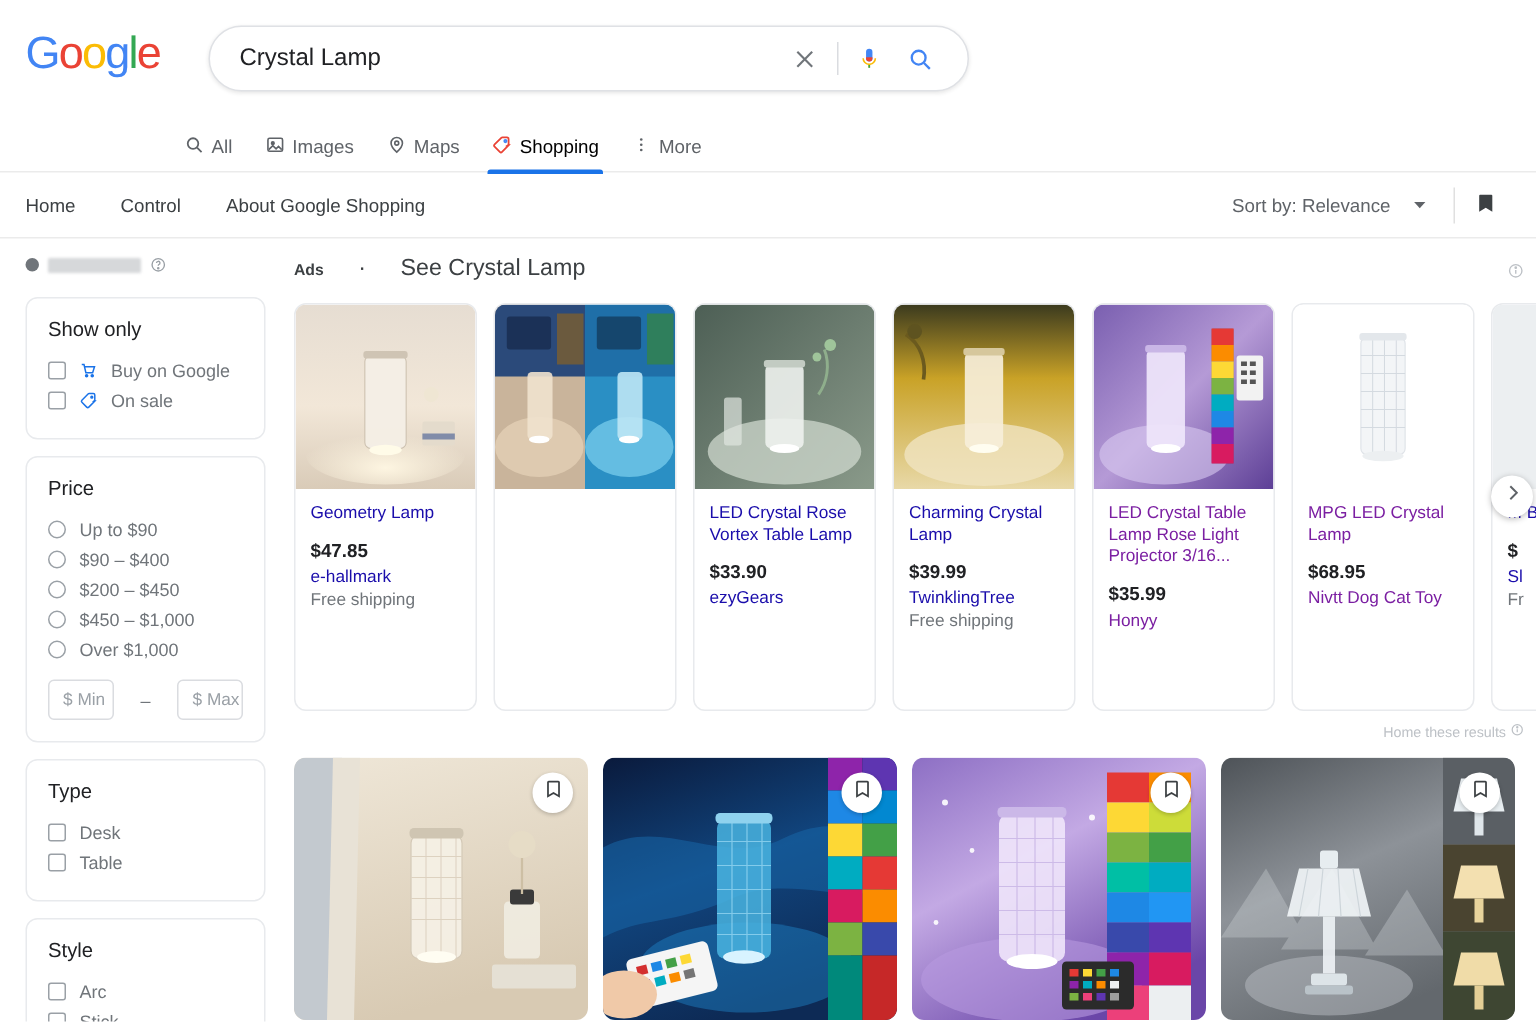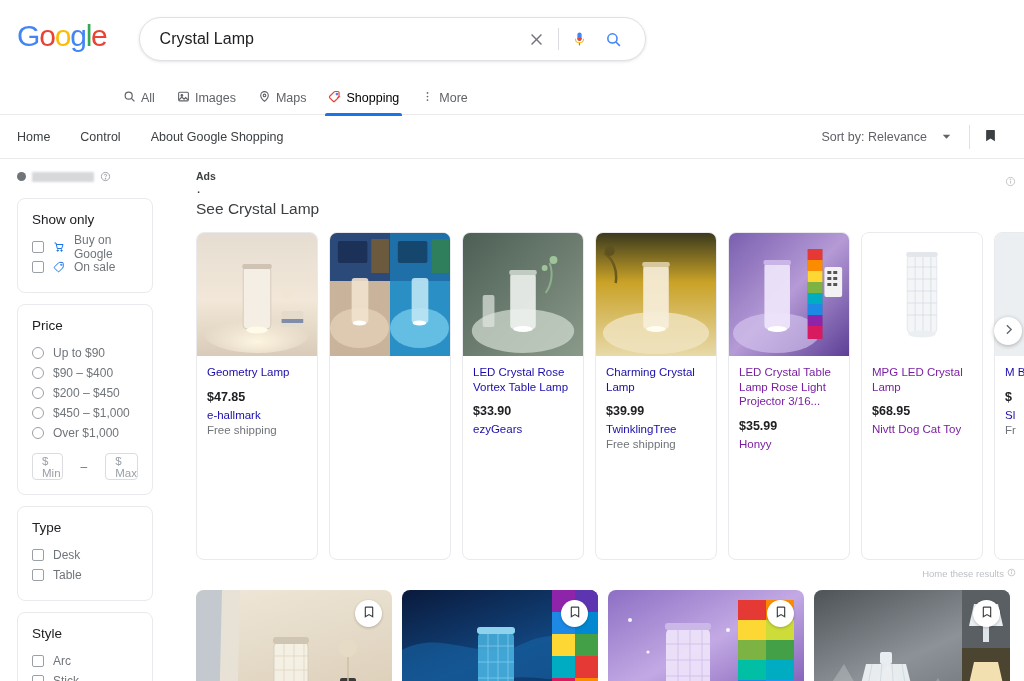--- a/index.html
+++ b/index.html
@@ -66,46 +66,46 @@
   
   .sidebar { width: 192px; padding: 12px 0 0 17px; flex-shrink: 0; }
   .redacted-row { display:flex; align-items:center; gap:6px; margin-bottom: 16px;}
   .redact-dot { width:9px; height:9px; border-radius:50%; background:#70757a; flex-shrink:0;}
   .redact-bar { width:62px; height:10px; background:#d6d8da; border-radius:1px; filter: blur(1.2px);}
   .help-icon { color:#9aa0a6; display:flex; align-items:center;}
 
   .filter-card {
     border: 1px solid #e8eaed; border-radius: 8px;
     padding: 13px 14px 14px 14px; margin-bottom: 11px;
-    width: 136px; background:#fff;
+    width: 160px; background:#fff;
   }
   .filter-title { font-size: 13.5px; color: #202124; margin-bottom: 11px; }
   .filter-opt { display: flex; align-items: center; gap: 9px; height: 18px; margin-bottom: 2px; font-size: 12px; color: #70757a; cursor: pointer;}
   .cb { width: 12px; height: 12px; border: 1.4px solid #9aa0a6; border-radius: 2px; flex-shrink: 0; background:#fff;}
   .rb { width: 12px; height: 12px; border: 1.4px solid #9aa0a6; border-radius: 50%; flex-shrink: 0; background:#fff;}
   .opt-ic { display:flex; align-items:center; color:#1a73e8; flex-shrink:0;}
   .price-inputs { display: flex; align-items: center; gap: 18px; margin-top: 11px; }
   .price-in {
     width: 58px; height: 27px; border: 1px solid #dadce0; border-radius: 4px;
     font-size: 11.5px; color: #9aa0a6; display:flex; align-items:center; padding-left:9px;
     font-family: "Liberation Sans", sans-serif; background:#fff;
   }
   .dash { color: #70757a; font-size: 12px; }
 
   
   .main { flex: 1; padding: 11px 0 0 4px; position: relative; overflow: hidden;}
-  .ads-head { font-size: 15.5px; color: #3c4043; padding-left: 0; margin-bottom: 14px; display:flex; align-items:baseline; gap:0;flex-direction:column;}
+  .ads-head { font-size: 15.5px; color: #3c4043; padding-left: 0; margin-bottom: 14px; display:flex; align-items:baseline; gap:23px;}
   .ads-label { font-size: 10.5px; font-weight: bold; color: #3c4043; }
   .ads-info { position:absolute; right: 8px; top: 14px; color:#bdc1c6;}
 
   .cards-row { display: flex; gap: 11px; align-items: flex-start; }
   .pcard {
     width: 122px; flex-shrink: 0;
     border: 1px solid #e8eaed; border-radius: 8px;
-    overflow: hidden; background:#fff; height: 328px;
+    overflow: hidden; background:#fff; height: 272px;
   }
   .pimg { width: 100%; height: 123px; display:flex; }
   .pbody { padding: 9px 10px 0 10px; }
   .ptitle { font-size: 11.5px; line-height: 14.5px; color: #1a0dab; margin-bottom: 10px; }
   .ptitle.visited { color: #7b1fa2; }
   .pprice { font-size: 12.5px; font-weight: bold; color: #202124; margin-bottom: 5px; }
   .pmerch { font-size: 11.5px; color: #1a0dab; margin-bottom: 3px;}
   .pmerch.visited { color:#7b1fa2; }
   .pship { font-size: 11.5px; color: #70757a; }
 

